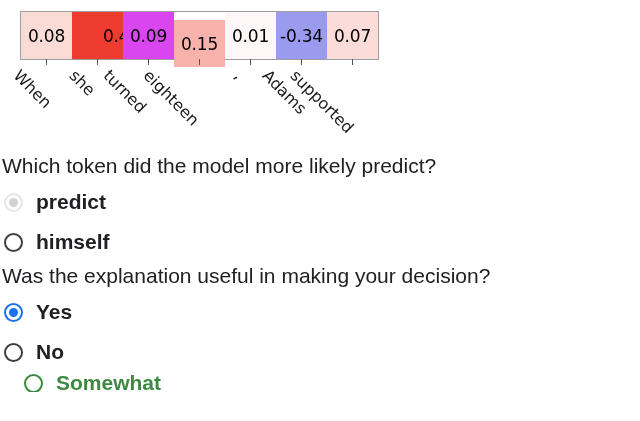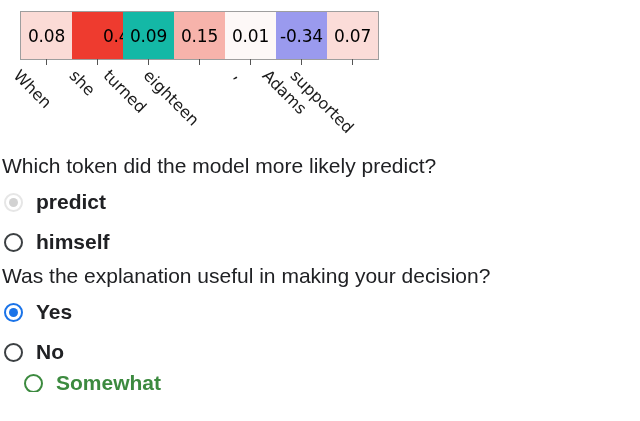--- a/index.html
+++ b/index.html
@@ -160,22 +160,22 @@
   }
 </style>
 </head>
 <body>
 
 <div id="explanation-figure">
 
   <div id="heatmap-strip">
       <div class="heat-cell" style="background: rgb(251, 219, 214); border-right: 0px;">0.08</div>
       <div class="heat-cell" style="background: rgb(238, 59, 47); border-right: 0px; padding-left: 48px;">0.41</div>
-      <div class="heat-cell" style="background: #14b8a6; border-right: 0px;">0.09</div>
-      <div class="heat-cell" style="background: rgb(247, 179, 171); border-right: 0px;">0.15</div>
+      <div class="heat-cell" style="background: #d946ef; border-right: 0px;">0.09</div>
+      <div class="heat-cell" style="background: rgb(247, 179, 171); border-right: 0px; margin-top: 8px;">0.15</div>
       <div class="heat-cell" style="background: rgb(253, 248, 247); border-right: 0px;">0.01</div>
       <div class="heat-cell" style="background: rgb(154, 154, 238); border-right: 0px;">-0.34</div>
       <div class="heat-cell" style="background: rgb(251, 220, 216);">0.07</div>
     </div>
 
   <div id="axis-ticks">
       <div class="tick" style="left: 25.5px;"></div>
       <div class="tick" style="left: 76.5px;"></div>
       <div class="tick" style="left: 127.5px;"></div>
       <div class="tick" style="left: 178.5px;"></div>

